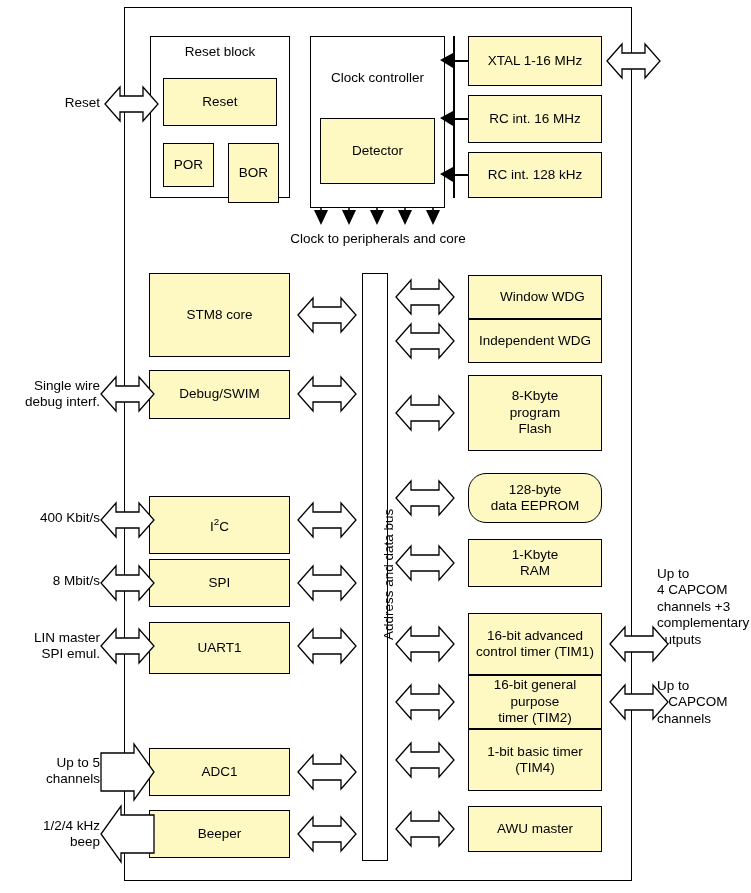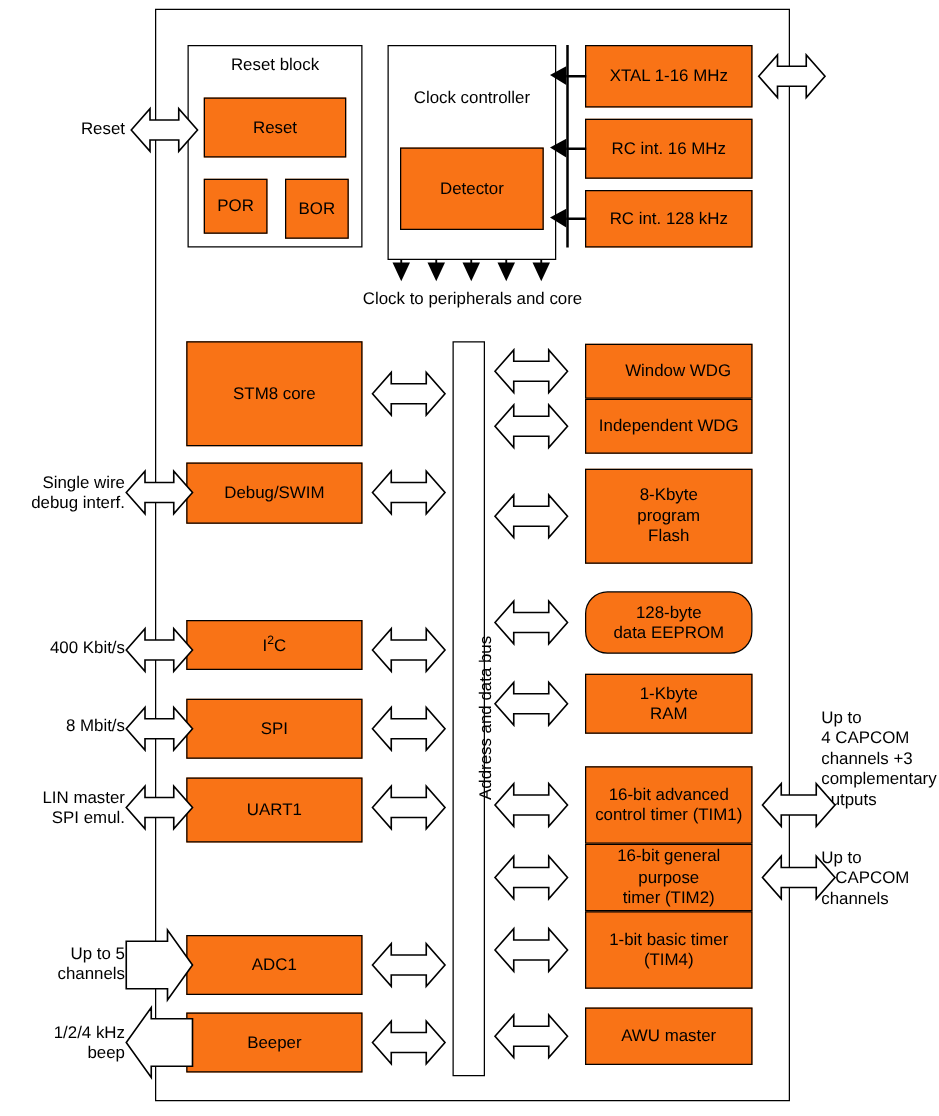--- a/index.html
+++ b/index.html
@@ -14,21 +14,21 @@
     background: #ffffff;
     font-family: "Liberation Sans", sans-serif;
     color: #000000;
     overflow: hidden;
   }
   
   .box {
     position: absolute;
     box-sizing: border-box;
     border: 1.4px solid #000;
-    background: #f97316;
+    background: #fef9c3;
     display: flex;
     align-items: center;
     justify-content: center;
     text-align: center;
     font-size: 13.5px;
     line-height: 1.22;
     white-space: pre-line;
   }
   .outline {
     position: absolute;
@@ -94,21 +94,21 @@
 <body>
 
 <div id="diagram">
 
   <div class="outline" style="left:124px; top:7px; width:508px; height:874px;"></div>
 
   <div class="outline" style="left:150px; top:36px; width:140px; height:162px;"></div>
   <div class="grouplabel" style="left:150px; top:44px; width:140px;">Reset block</div>
   <div class="box" style="left:163px; top:78px; width:114px; height:48px;">Reset</div>
   <div class="box" style="left:163px; top:143px; width:51px; height:44px;">POR</div>
-  <div class="box" style="left:228px; top:143px; width:51px; height:48px;">BOR</div>
+  <div class="box" style="left:228px; top:143px; width:51px; height:60px;">BOR</div>
 
   <div class="outline" style="left:310px; top:36px; width:135px; height:172px;"></div>
   <div class="grouplabel" style="left:310px; top:70px; width:135px;">Clock controller</div>
   <div class="box" style="left:320px; top:118px; width:115px; height:66px;">Detector</div>
 
   <div class="box" style="left:468px; top:36px; width:134px; height:50px;">XTAL 1-16 MHz</div>
   <div class="box" style="left:468px; top:95px; width:134px; height:48px;">RC int. 16 MHz</div>
   <div class="box" style="left:468px; top:152px; width:134px; height:46px;">RC int. 128 kHz</div>
 
   <div class="wire v" style="left:453px; top:36px; height:162px;"></div>
@@ -116,21 +116,21 @@
   <div class="wire h" style="left:453px; top:118px; width:16px;"></div>
   <div class="wire h" style="left:453px; top:174px; width:16px;"></div>
 
   <div class="caption c" style="left:278px; top:231px; width:200px;">Clock to peripherals and core</div>
 
   <div class="outline" style="left:362px; top:273px; width:26px; height:588px;"></div>
   <div class="vlabel" style="left:381px; top:640px;">Address and data bus</div>
 
   <div class="box" style="left:149px; top:273px; width:141px; height:84px;">STM8 core</div>
   <div class="box" style="left:149px; top:370px; width:141px; height:49px;">Debug/SWIM</div>
-  <div class="box" style="left:149px; top:496px; width:141px; height:40px;">
+  <div class="box" style="left:149px; top:496px; width:141px; height:58px;">
     <span>I<span class="sup">2</span>C</span>
   </div>
   <div class="box" style="left:149px; top:559px; width:141px; height:48px;">SPI</div>
   <div class="box" style="left:149px; top:622px; width:141px; height:52px;">UART1</div>
   <div class="box" style="left:149px; top:748px; width:141px; height:48px;">ADC1</div>
   <div class="box" style="left:149px; top:810px; width:141px; height:48px;">Beeper</div>
 
   <div class="box" style="left:468px; top:275px; width:134px; height:44px;padding-left:15px;">Window WDG</div>
   <div class="box" style="left:468px; top:319px; width:134px; height:44px;">Independent WDG</div>
   <div class="box" style="left:468px; top:375px; width:134px; height:76px;">8-Kbyte

